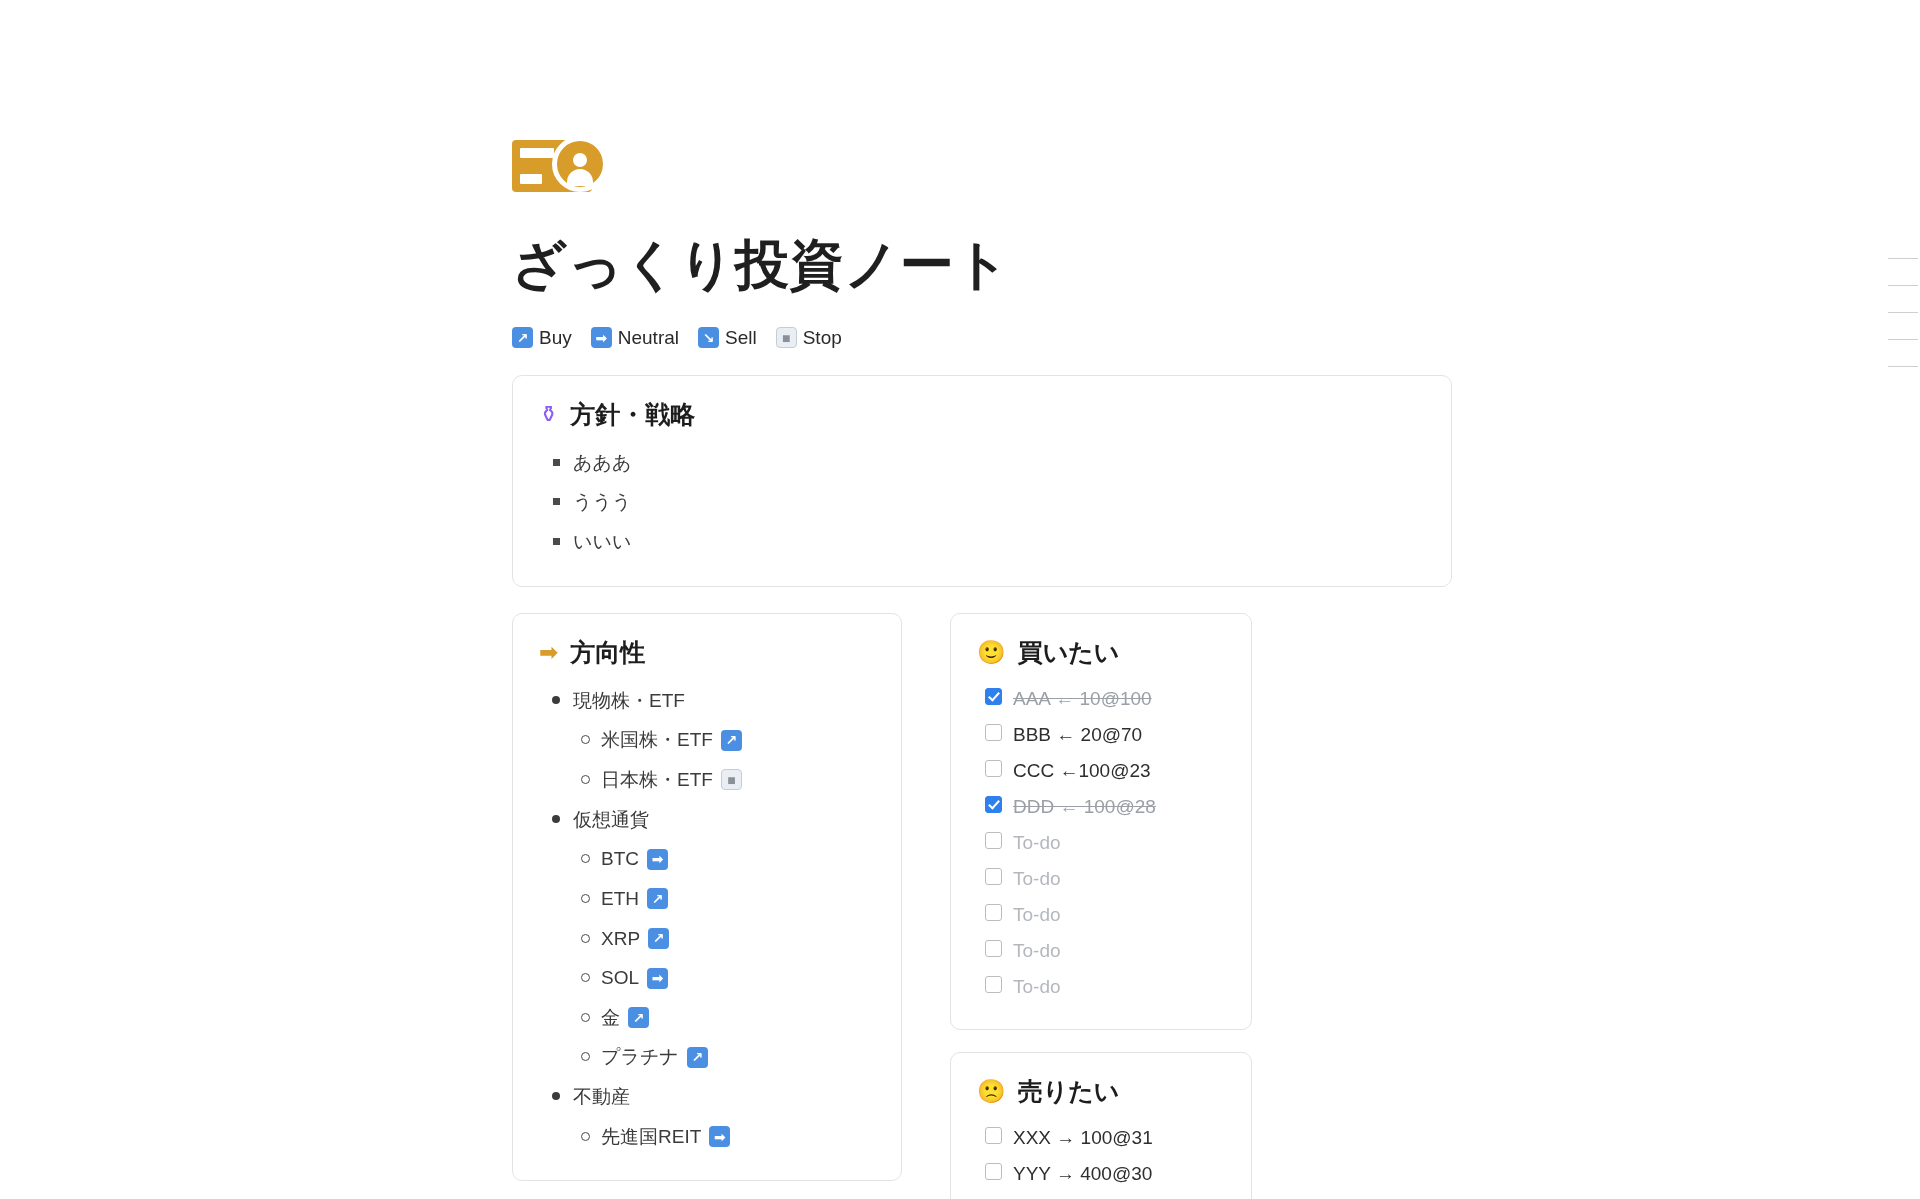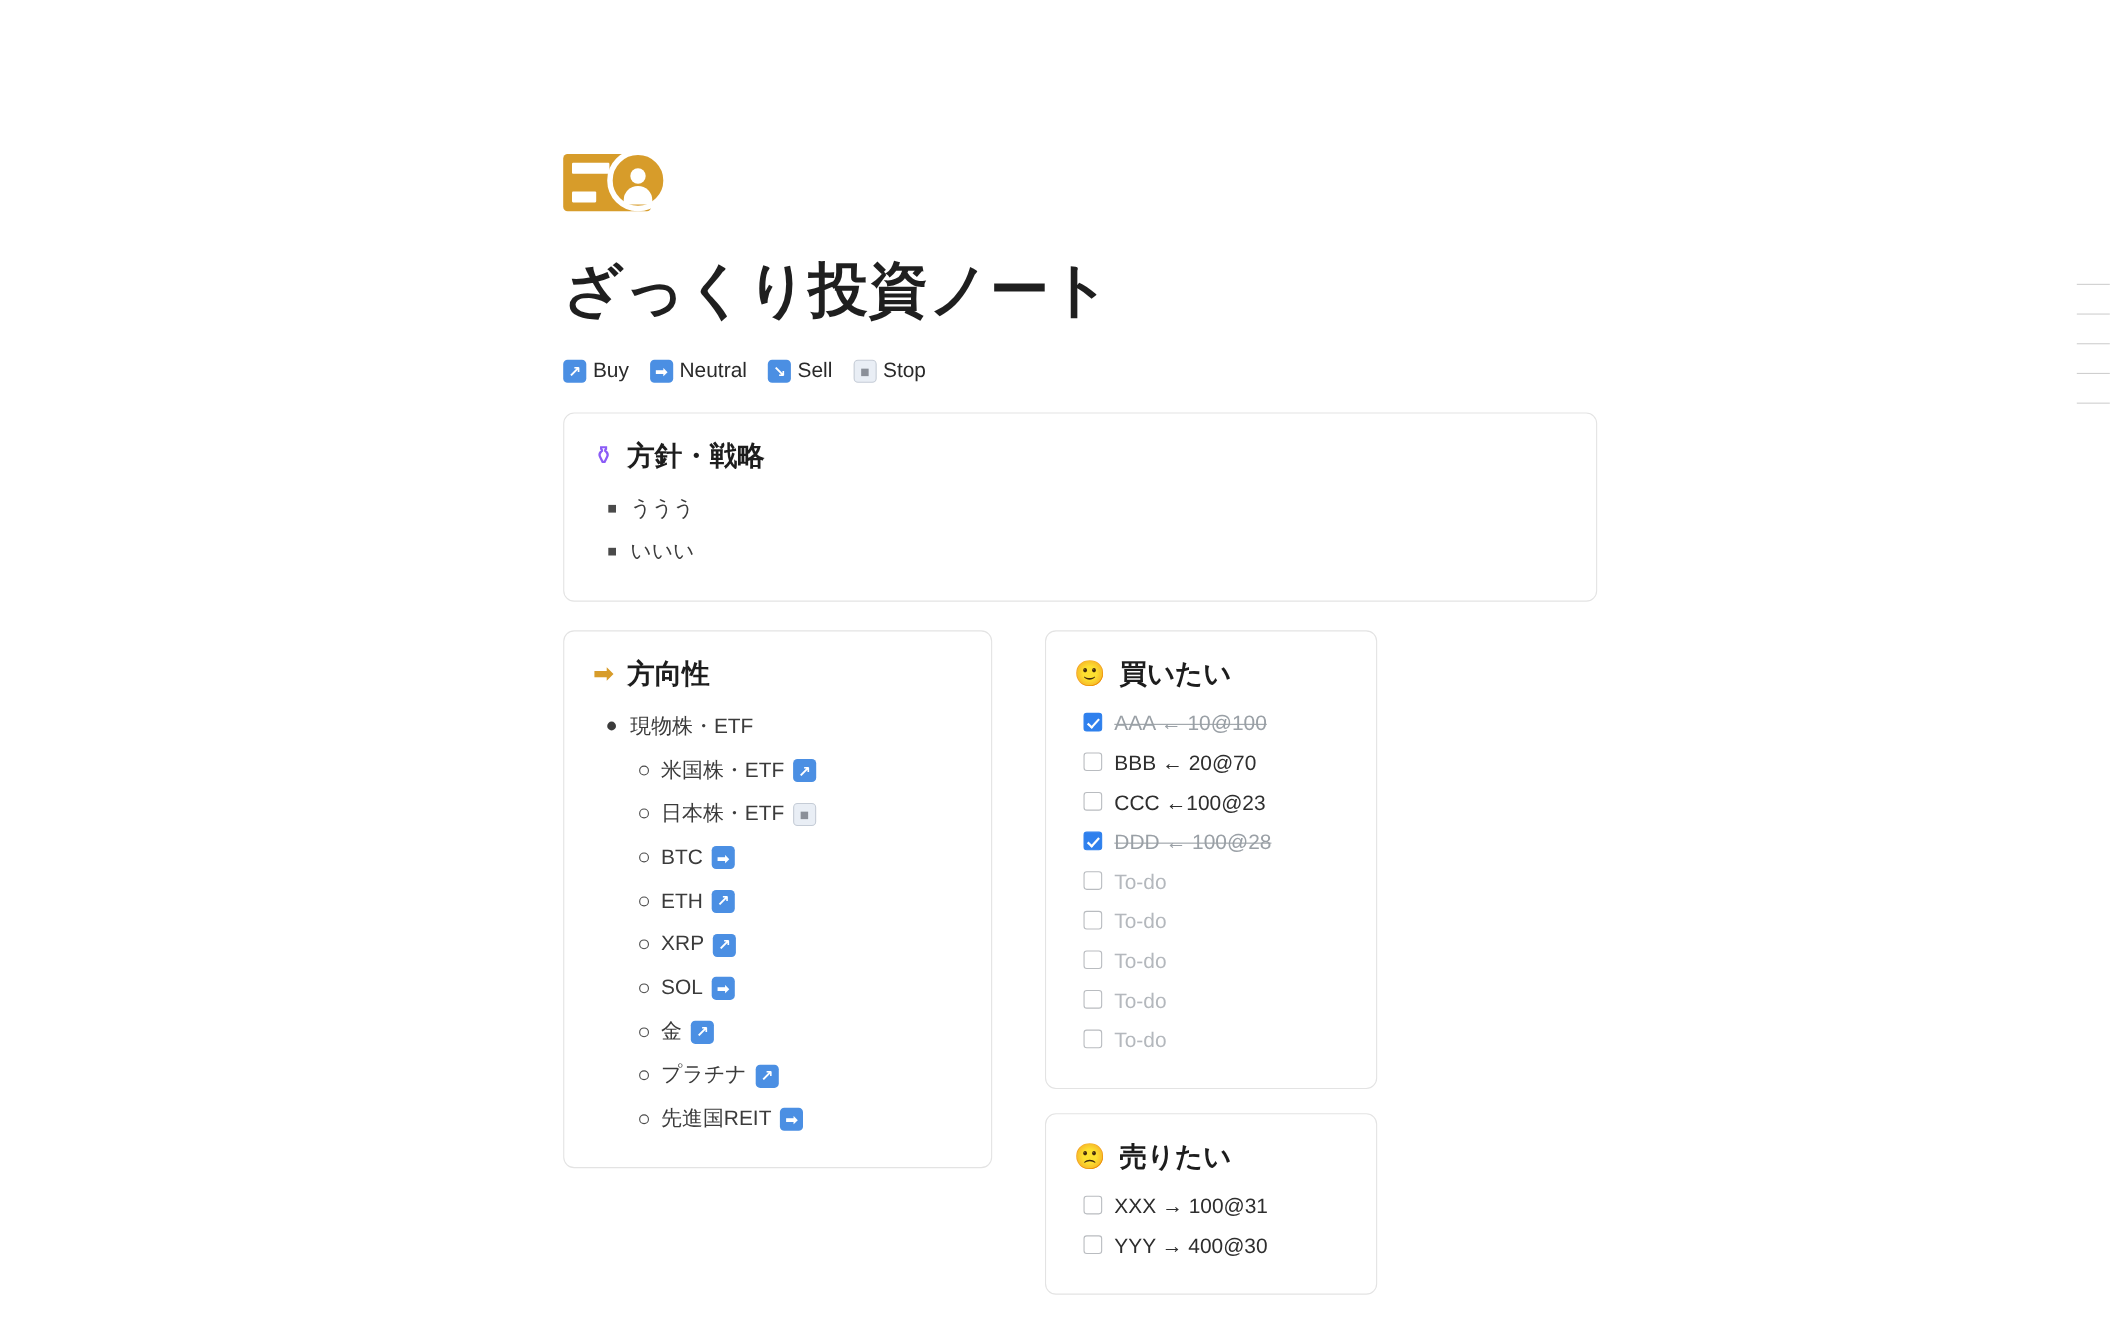--- a/index.html
+++ b/index.html
@@ -266,20 +266,21 @@
         <span>Stop</span>
       </span>
     </div>
 
     <div class="card strategy-card">
       <div class="card-title">
         <span class="glyph" style="color:#8b5cf6">⚱</span>
         <span>方針・戦略</span>
       </div>
       <ul>
+        <li class="sq">あああ</li>
         <li class="sq">ううう</li>
         <li class="sq">いいい</li>
       </ul>
     </div>
 
     <div class="columns">
 
       <div class="col-left">
         <div class="card">
           <div class="card-title">
@@ -294,20 +295,21 @@
                 <span class="badge blue">↗</span>
               </span>
             </li>
             <li class="circ">
               <span class="row-inline">
                 <span>日本株・ETF</span>
                 <span class="badge white">■</span>
               </span>
             </li>
 
+            <li class="dot">仮想通貨</li>
             <li class="circ">
               <span class="row-inline">
                 <span>BTC</span>
                 <span class="badge blue">➡</span>
               </span>
             </li>
             <li class="circ">
               <span class="row-inline">
                 <span>ETH</span>
                 <span class="badge blue">↗</span>
@@ -332,20 +334,21 @@
                 <span class="badge blue">↗</span>
               </span>
             </li>
             <li class="circ">
               <span class="row-inline">
                 <span>プラチナ</span>
                 <span class="badge blue">↗</span>
               </span>
             </li>
 
+            <li class="dot">不動産</li>
             <li class="circ">
               <span class="row-inline">
                 <span>先進国REIT</span>
                 <span class="badge blue">➡</span>
               </span>
             </li>
           </ul>
         </div>
       </div>
 

